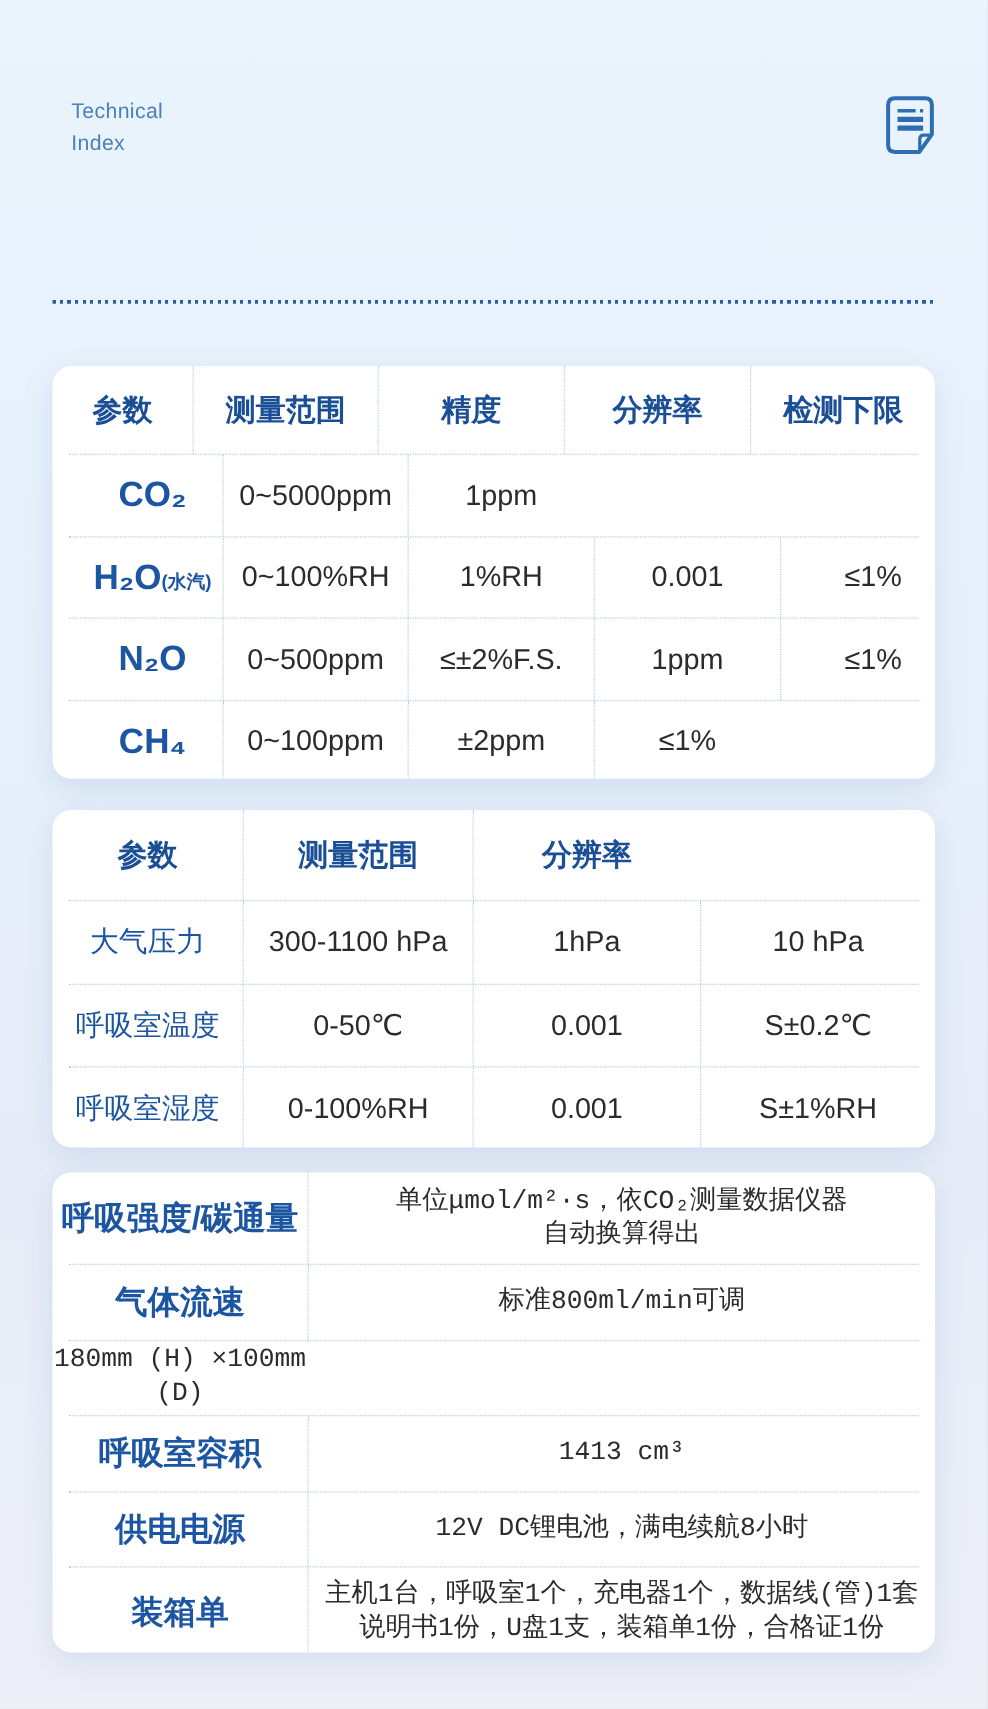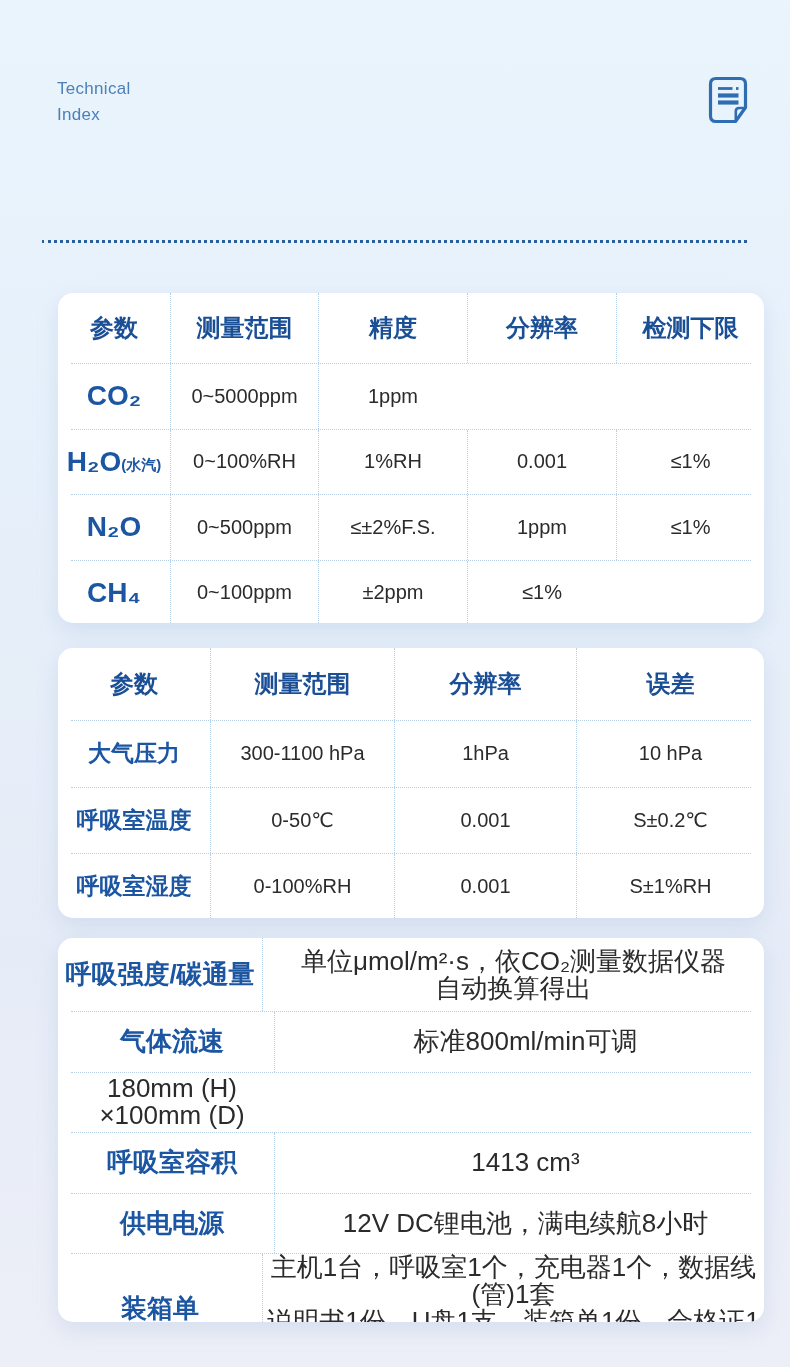--- a/index.html
+++ b/index.html
@@ -34,55 +34,55 @@
     font-weight:700;
     font-size:62px;line-height:72px;
     color:var(--title-blue);
     letter-spacing:3px;
   }
   .dash-line{
     position:absolute;left:42px;top:240px;width:706px;height:3px;
     background:repeating-linear-gradient(90deg,var(--dash) 0 2.5px,transparent 2.5px 6px);
   }
   .card{
-    position:absolute;left:58px;width:706px;
+    position:absolute;left:42px;width:706px;
     background:#ffffff;border-radius:15px;
     box-shadow:0 8px 22px rgba(110,150,200,.18);
     overflow:hidden;
   }
   .card1{top:293px;height:330px;}
   .card2{top:648px;height:270px;}
   .card3{top:938px;height:384px;}
   .hsep{height:0;border-top:1px dotted var(--sep);margin:0 13px;}
   
   .g-row{display:grid;grid-template-columns:112px 148px 149px 149px 148px;}
   .g-row>div{display:flex;align-items:center;justify-content:center;text-align:center;}
   .g-row>div+div{border-left:1px dotted var(--sep);}
   .g-head{height:70px;}
-  .g-data{height:64.5px;}
+  .g-data{height:64.5px;padding-left:24px;}
   .head-cell{font-size:24px;font-weight:700;color:var(--accent);}
   .param-cell{font-size:28px;font-weight:700;color:var(--param-blue);}
   .param-note{font-size:15px;font-weight:700;color:var(--param-blue);align-self:center;margin-top:8px;text-align:center;}
-  .val-cell{font-size:20px;color:var(--value);}
+  .val-cell{font-size:23px;color:var(--value);}
   
   .e-row{display:grid;grid-template-columns:152px 184px 182px 188px;}
   .e-row>div{display:flex;align-items:center;justify-content:center;text-align:center;}
   .e-row>div+div{border-left:1px dotted var(--sep);}
   .e-head{height:72px;}
   .e-data{height:65.5px;}
-  .label-cell{font-size:23px;font-weight:700;color:var(--param-blue);}
+  .label-cell{font-size:23px;font-weight:400;color:var(--param-blue);}
   
   .s-row{display:grid;grid-template-columns:204px 502px;}
   .s-row>div{display:flex;flex-direction:column;align-items:center;justify-content:center;text-align:center;}
   .s-row>div+div{border-left:1px dotted var(--sep);}
   .s-tall{height:73px;}
-  .s-data{height:59.5px;padding-left:12px;}
+  .s-data{height:59.5px;}
   .s-last{height:71px;}
   .s-label{font-size:26px;font-weight:700;color:var(--param-blue);}
-  .s-value{font-size:26px;line-height:27px;color:var(--value);}
+  .s-value{font-size:21px;line-height:27px;color:var(--value);font-family:Liberation Mono, monospace;}
   .s-value .vline:empty{display:none;}
 </style>
 </head>
 <body>
 
 <div class="page">
 
   <div class="eyebrow">
     <div>Technical</div>
     <div>Index</div>
@@ -151,21 +151,20 @@
       <div class="val-cell">±2ppm</div>
       <div class="val-cell">≤1%</div>
     </div>
   </div>
 
   <div class="card card2">
     <div class="e-row e-head">
       <div class="head-cell">参数</div>
       <div class="head-cell">测量范围</div>
       <div class="head-cell">分辨率</div>
-      <div class="head-cell">误差</div>
     </div>
     <div class="hsep"></div>
     <div class="e-row e-data">
       <div class="label-cell">大气压力</div>
       <div class="val-cell">300-1100 hPa</div>
       <div class="val-cell">1hPa</div>
       <div class="val-cell">10 hPa</div>
     </div>
     <div class="hsep"></div>
     <div class="e-row e-data">

